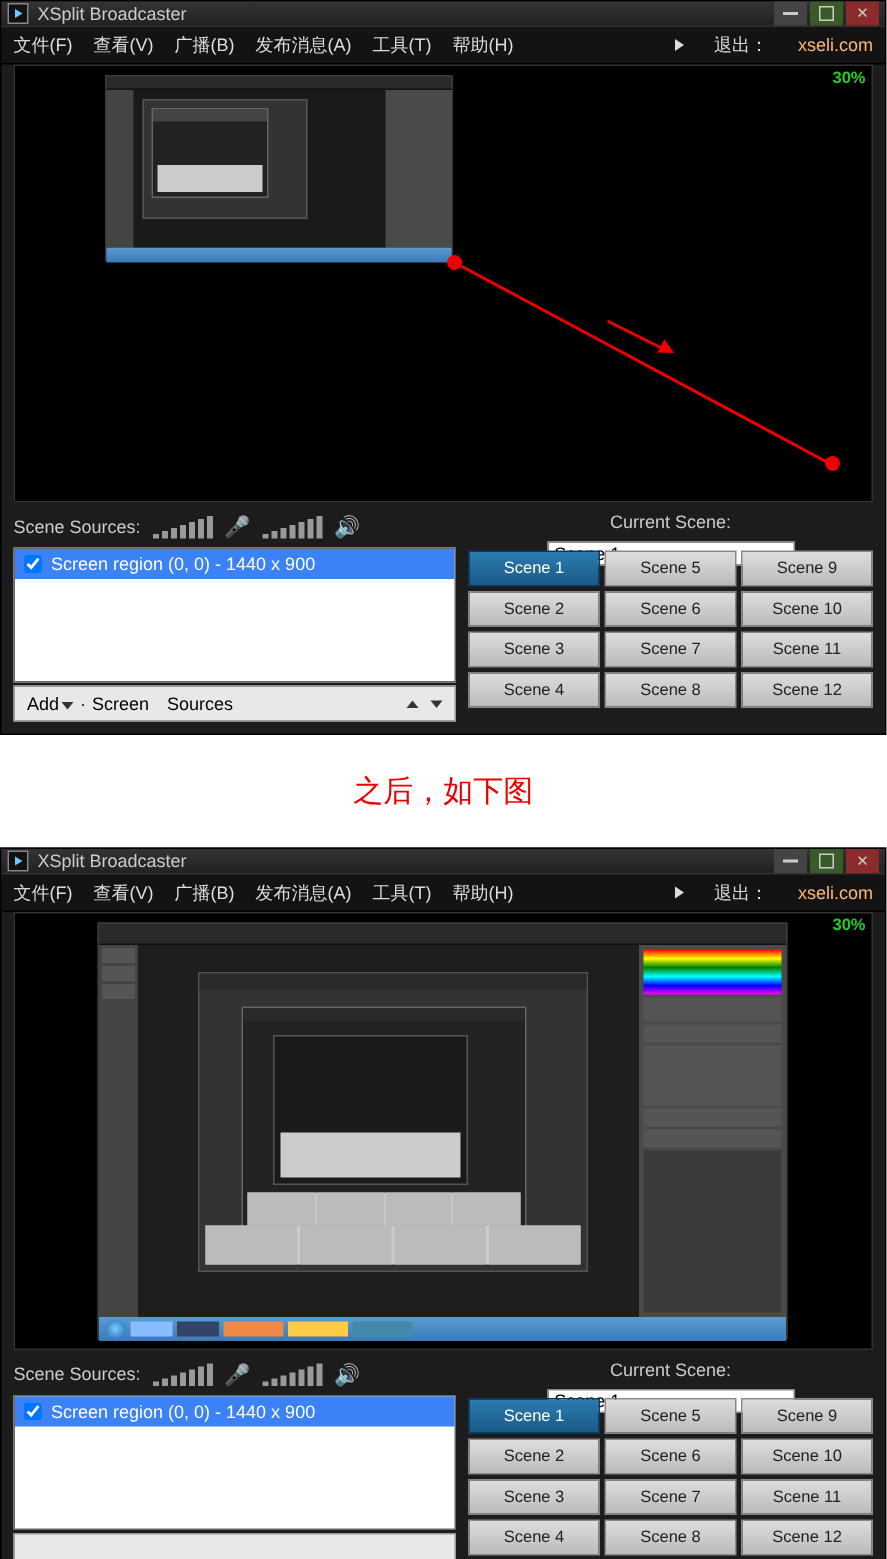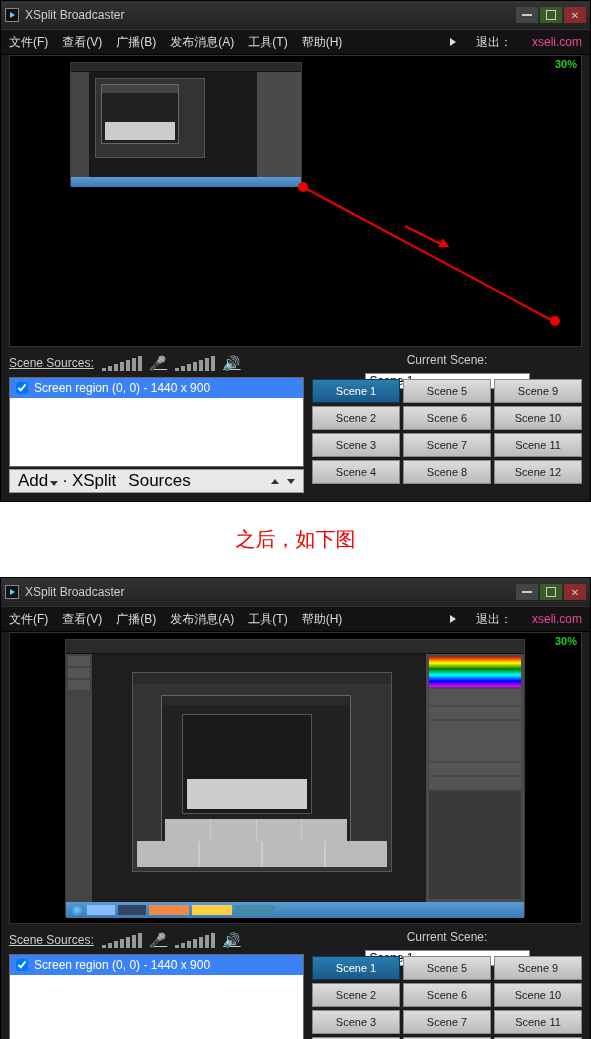--- a/index.html
+++ b/index.html
@@ -1,48 +1,48 @@
 <!DOCTYPE html>
 <html><head>
 <meta charset="utf-8">
 <style>
   * { box-sizing: border-box; margin: 0; padding: 0; }
   body { background: #fff; font-family: "Microsoft YaHei", Arial, sans-serif; width: 591px; }
   .app-window { background: #1c1c1c; border: 1px solid #000; width: 591px; }
-  .titlebar { display: flex; align-items: center; height: 28px; background: linear-gradient(#333,#222); padding: 0 4px; color: #ccc; font-size: 12px; }
+  .titlebar { display: flex; align-items: center; height: 16px; background: linear-gradient(#333,#222); padding: 0 4px; color: #ccc; font-size: 12px; }
   .titlebar .icon { width: 14px; height: 14px; border: 1px solid #888; display:flex; align-items:center; justify-content:center; margin-right:6px; background:#111;}
   .titlebar .icon::after { content:""; width:0; height:0; border-left:5px solid #6cf; border-top:3px solid transparent; border-bottom:3px solid transparent;}
   .winbtns { margin-left:auto; display:flex; gap:2px;}
   .winbtn { width:22px; height:16px; background:#444; display:flex; align-items:center; justify-content:center; color:#ccc; font-size:11px;}
   .winbtn.min::after{content:"";width:10px;height:2px;background:#ccc;}
   .winbtn.max{background:#3a5a2a;}
   .winbtn.max::after{content:"";width:8px;height:8px;border:1px solid #ccc;}
   .winbtn.close{background:#8b2b2b;}
   .winbtn.close::after{content:"✕";font-size:10px;}
   .menubar { display:flex; align-items:center; height:26px; background:#131313; border-top:1px solid #333; border-bottom:1px solid #000; padding:0 8px; color:#ddd; font-size:12px; gap:14px;}
   .menubar .right { margin-left:auto; display:flex; align-items:center; gap:20px;}
   .menubar .right .tri{width:0;height:0;border-top:4px solid transparent;border-bottom:4px solid transparent;border-left:6px solid #ddd;}
-  .menubar .right a { color:#ec4899; text-decoration:none; cursor:pointer;}
+  .menubar .right a { color:#fdba74; text-decoration:none; cursor:pointer;}
   .preview { position:relative; background:#000; height:292px; margin:0 8px; border:1px solid #333;}
   .pbadge { position:absolute; right:4px; top:2px; color:#2c2; font-size:11px; font-weight:bold;}
   .annot { position:absolute; left:95px; top:210px; color:#c00; font-size:13px; font-weight:bold;}
   .screenshot { position:absolute; border:1px solid #3a3a3a;}
   .redline { position:absolute; pointer-events:none;}
   .reddot { position:absolute; width:10px; height:10px; background:#e00; border-radius:50%;}
   .redarrow { position:absolute; width:0;height:0; border-left:10px solid #e00; border-top:5px solid transparent; border-bottom:5px solid transparent;}
   .controls { display:flex; padding:6px 8px 8px; gap:8px;}
   .left { flex:1; display:flex; flex-direction:column;}
-  .audiorow { display:flex; align-items:center; gap:8px; height:20px; color:#ccc; font-size:12px; margin-bottom:4px;text-decoration:underline;}
+  .audiorow { display:flex; align-items:center; gap:8px; height:20px; color:#ccc; font-size:12px; margin-bottom:4px;}
   .bars { display:flex; gap:2px; align-items:flex-end; height:16px;}
   .bars span { width:4px; background:#999;}
   .mic,.spk { color:#ccc; font-size:14px;}
   .sourcebox { background:#fff; border:1px solid #666; flex:1; min-height:90px; font-size:12px;}
   .sourceitem { background:#3b82f6; color:#fff; padding:3px 6px; display:flex; align-items:center; gap:6px;}
   .sourceitem input[type=checkbox]{width:12px;height:12px;}
-  .srcbtns { display:flex; align-items:center; height:24px; background:#e8e8e8; border:1px solid #999; margin-top:2px; font-size:17px; padding:0 8px; gap:4px;}
+  .srcbtns { display:flex; align-items:center; height:24px; background:#e8e8e8; border:1px solid #999; margin-top:2px; font-size:12px; padding:0 8px; gap:4px;}
   .srcbtns .spacer{flex:1;}
   .tri-d{width:0;height:0;border-left:4px solid transparent;border-right:4px solid transparent;border-top:5px solid #333;display:inline-block;margin-left:2px;}
   .tri-u{border-top:none;border-bottom:5px solid #333;}
   .right-col { width:270px; display:flex; flex-direction:column;}
   .curscene { display:flex; align-items:center; gap:6px; height:22px; margin-bottom:4px;flex-direction:column;}
   .curscene label { color:#ccc; font-size:12px;}
   .curscene input { flex:1; height:18px; font-size:12px; padding:0 4px; background:#fff; border:1px solid #888;}
   .scenegrid { display:grid; grid-template-columns:repeat(3,1fr); gap:3px;}
   .scenebtn { height:24px; background:linear-gradient(#ddd,#bbb); border:1px solid #888; font-size:11px; color:#222; display:flex; align-items:center; justify-content:center; cursor:pointer;}
   .scenebtn.active { background:linear-gradient(#2b7bb0,#1a5a88); color:#fff; border-color:#0a3a5a;}
@@ -133,21 +133,21 @@
       </div>
       <div class="sourcebox">
         <div class="sourceitem">
           <input type="checkbox" checked="" style="">
           <span>Screen region (0, 0) - 1440 x 900</span>
         </div>
       </div>
       <div class="srcbtns">
         <span><span>Add</span><span class="tri-d"></span></span>
         <span>·</span>
-        <span>XSplit</span>
+        <span>Screen</span>
         <span style="margin-left:8px">Sources</span>
         <span class="spacer"></span>
         <span class="tri-d tri-u"></span>
         <span class="tri-d" style="margin-left:4px"></span>
       </div>
     </div>
     <div class="right-col">
       <div class="curscene">
         <label>Current Scene:</label>
         <input value="Scene 1" style="">

